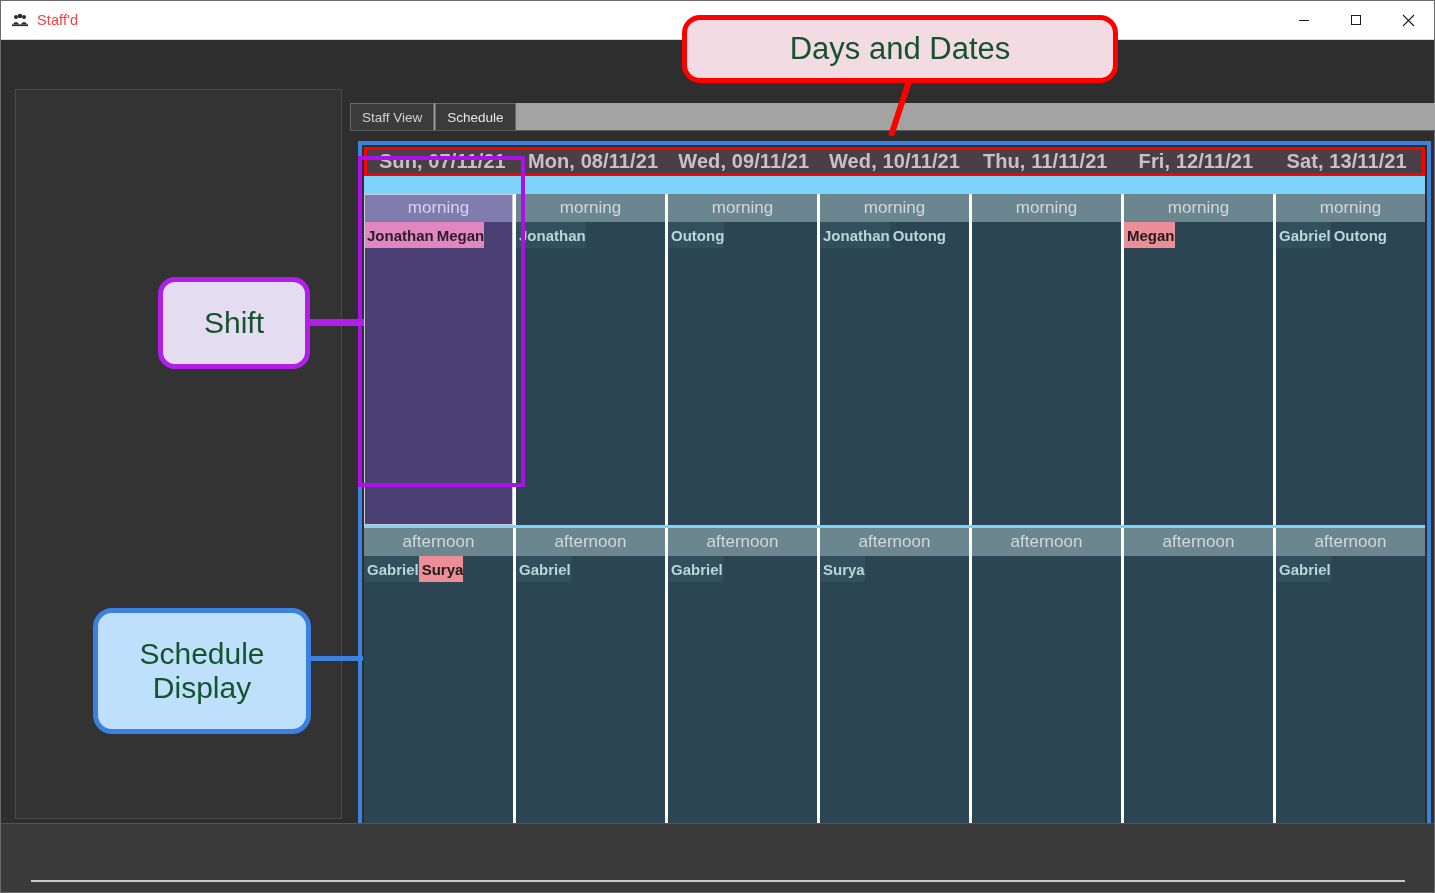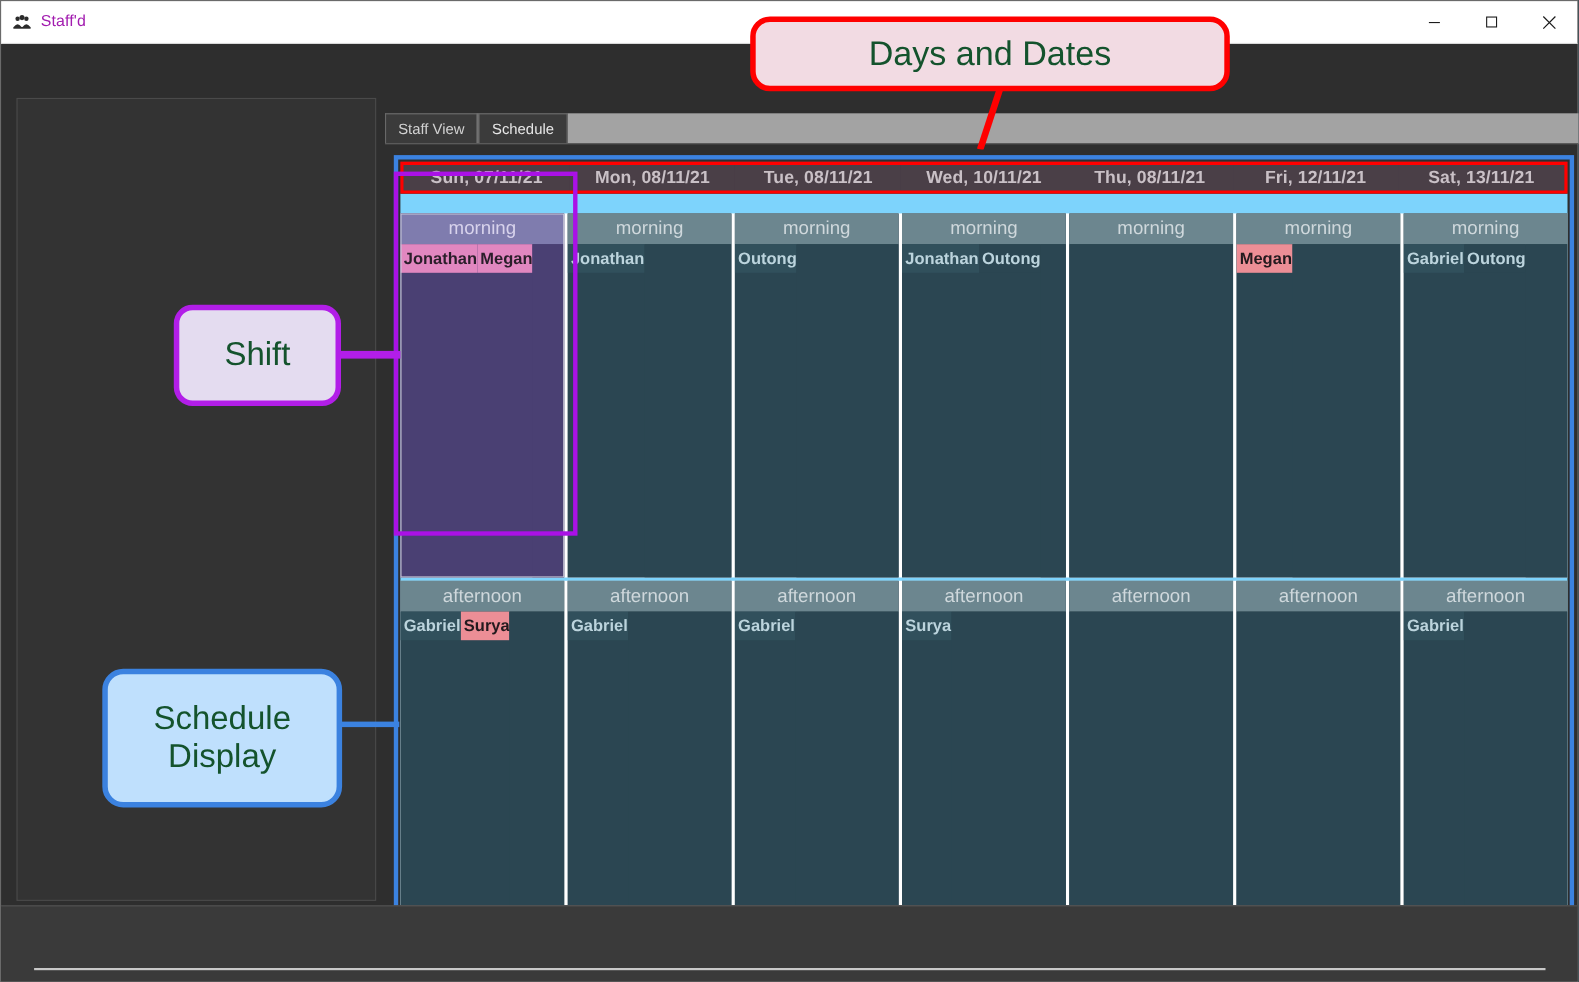--- a/index.html
+++ b/index.html
@@ -26,21 +26,21 @@
     border-bottom: 1px solid #d8d8d8;
   }
   .titlebar-icon {
     width: 16px; height: 16px;
     margin-left: 11px; margin-right: 9px;
     position: relative;
     flex: 0 0 auto;
   }
   .titlebar-icon svg { display:block; }
   .titlebar-title {
-    font-size: 14.5px; color: #a21caf;
+    font-size: 14.5px; color: #ef4444;
     letter-spacing: .1px;
   }
   .winbtns { margin-left: auto; display: flex; height: 39px; }
   .winbtn {
     width: 52px; height: 39px;
     display: flex; align-items: center; justify-content: center;
     color: #1c1c1c;
   }
   .winbtn svg { display:block; }
 
@@ -111,21 +111,21 @@
     position: relative;
     display: flex;
     height: 29px;
     border: 3px solid #ff0000;
     background: #4a3f47;
     flex: 0 0 auto;
   }
   .header-cell {
     flex: 1 1 0;
     display: flex; align-items: center; justify-content: center;
-    font-size: 16px; font-weight: bold;
+    font-size: 20px; font-weight: bold;
     color: #c9c0c6;
     background: #4a3f47;
     letter-spacing: .1px;
     white-space: nowrap;
   }
 
   .grid-body {
     flex: 1 1 auto;
     display: flex; flex-direction: column;
     gap: 3px;
@@ -314,23 +314,23 @@
       <div class="tab active">
         <span>Schedule</span>
       </div>
     </div>
 
     <div class="schedule-outer">
       <div class="schedule-inner">
         <div class="header-row" id="header-row">
             <div class="header-cell">Sun, 07/11/21</div>
             <div class="header-cell">Mon, 08/11/21</div>
-            <div class="header-cell">Tue, 08/11/21</div>
+            <div class="header-cell">Wed, 09/11/21</div>
             <div class="header-cell">Wed, 10/11/21</div>
-            <div class="header-cell">Thu, 08/11/21</div>
+            <div class="header-cell">Thu, 11/11/21</div>
             <div class="header-cell">Fri, 12/11/21</div>
             <div class="header-cell">Sat, 13/11/21</div>
           </div>
         <div class="grid-body" id="grid-body">
             <div class="shift-row morning">
               <div class="shift-cell selected">
                 <div class="shift-title">morning</div>
                 <div class="shift-names">
                   <div class="name-row alt">Jonathan</div>
                   <div class="name-row">Megan</div>

